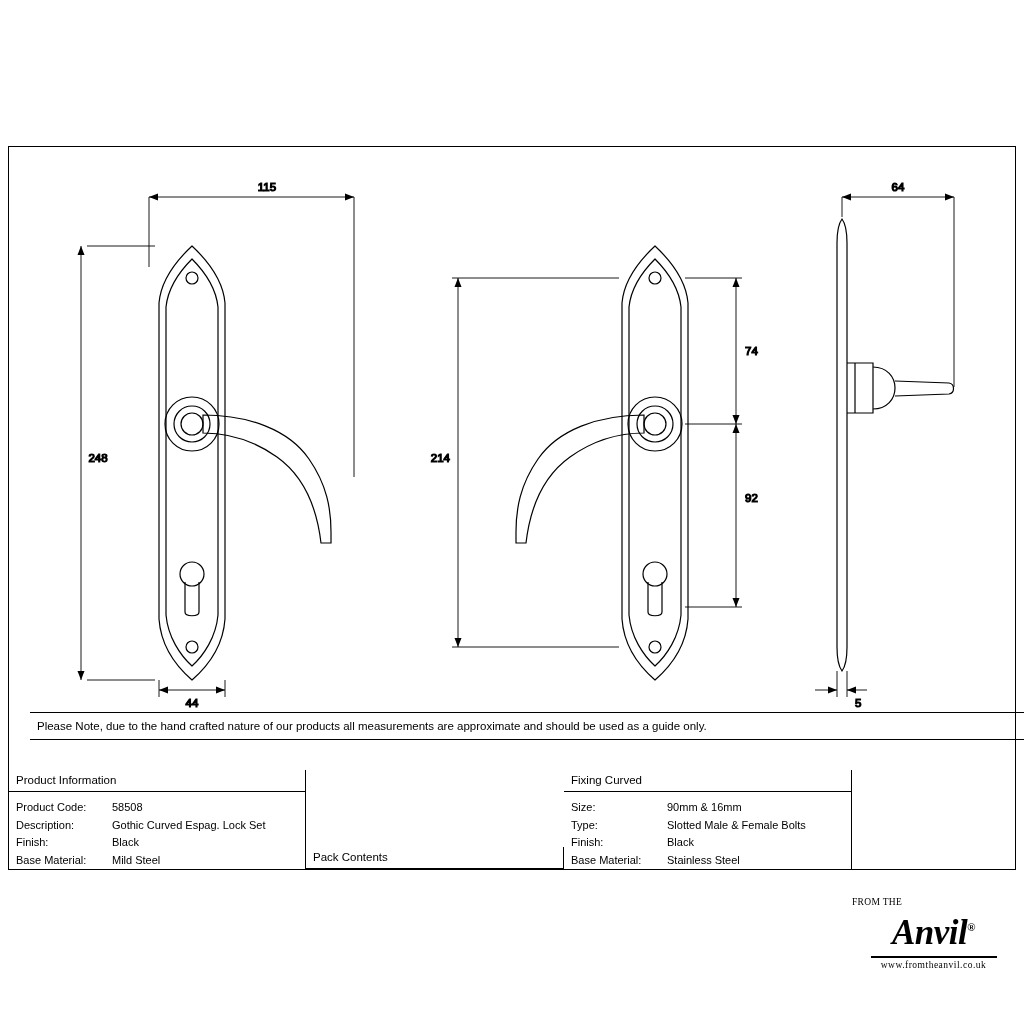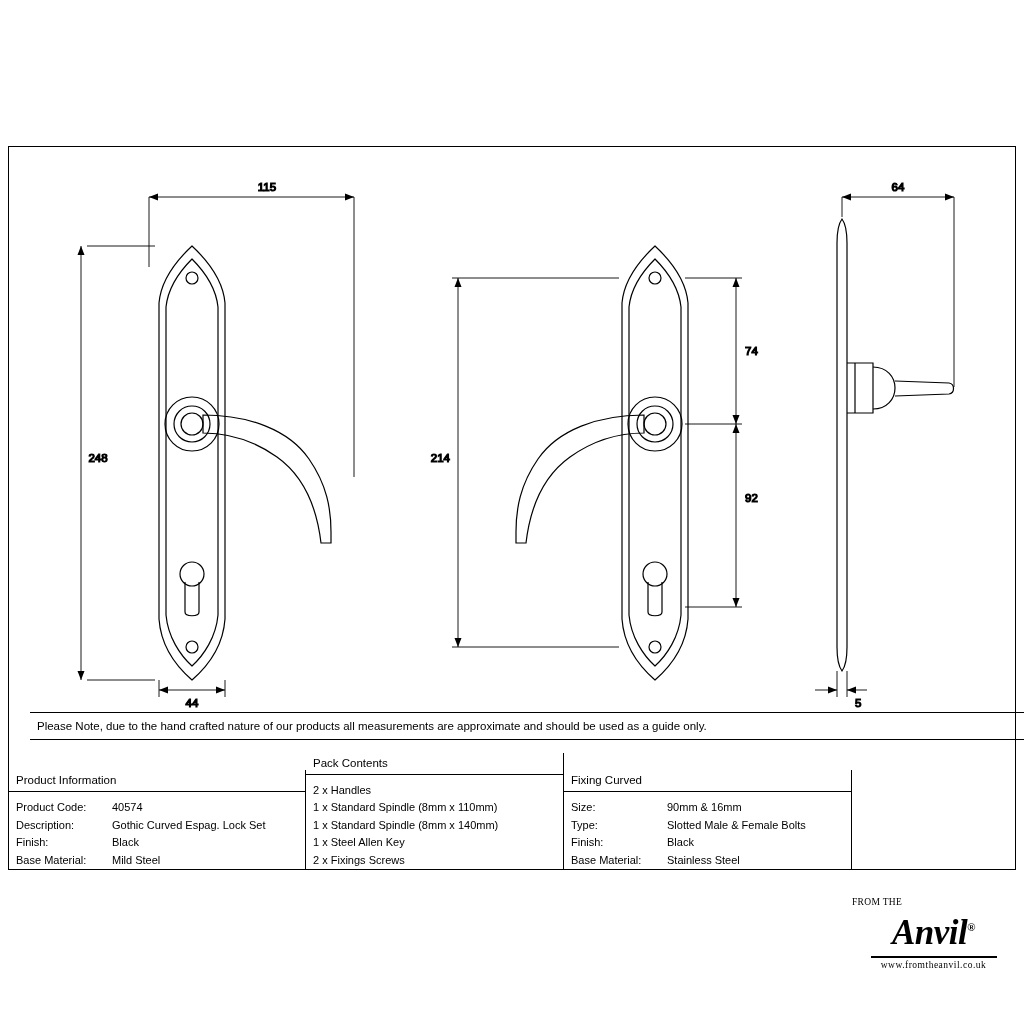--- a/index.html
+++ b/index.html
@@ -299,46 +299,39 @@
 
   <div class="note-bar">Please Note, due to the hand crafted nature of our products all measurements are approximate and should be used as a guide only.</div>
 
   <div class="info-row">
 
     <div class="col c1">
       <div class="col-head">Product Information</div>
       <div class="col-body">
         <div class="kv">
           <span class="k">Product Code:</span>
-          <span class="v">40574</span>
+          <span class="v">58508</span>
         </div>
         <div class="kv">
           <span class="k">Description:</span>
           <span class="v">Gothic Curved Espag. Lock Set</span>
         </div>
         <div class="kv">
           <span class="k">Finish:</span>
           <span class="v">Black</span>
         </div>
         <div class="kv">
           <span class="k">Base Material:</span>
           <span class="v">Mild Steel</span>
         </div>
       </div>
     </div>
 
     <div class="col c2">
       <div class="col-head">Pack Contents</div>
-      <div class="col-body">
-        <div class="list-line">2 x Handles</div>
-        <div class="list-line">1 x Standard Spindle (8mm x 110mm)</div>
-        <div class="list-line">1 x Standard Spindle (8mm x 140mm)</div>
-        <div class="list-line">1 x Steel Allen Key</div>
-        <div class="list-line">2 x Fixings Screws</div>
-      </div>
     </div>
 
     <div class="col c3">
       <div class="col-head">Fixing Curved</div>
       <div class="col-body">
         <div class="kv">
           <span class="k">Size:</span>
           <span class="v">90mm &amp; 16mm</span>
         </div>
         <div class="kv">

